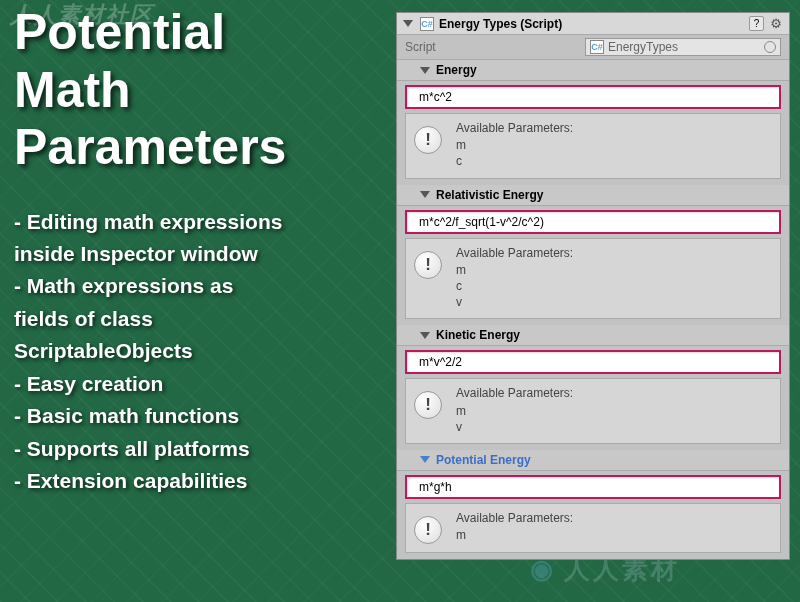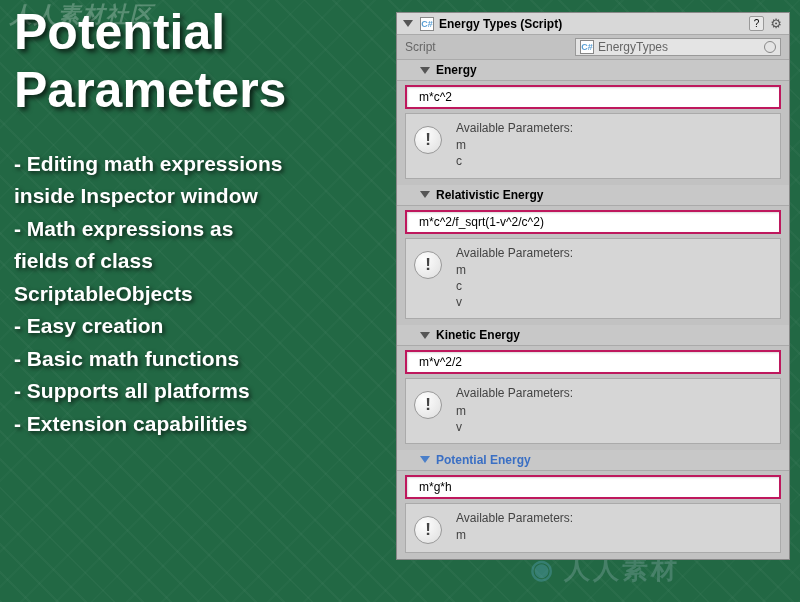--- a/index.html
+++ b/index.html
@@ -123,20 +123,21 @@
       justify-content: center;
       font-size: 13px;
       color: #555;
     }
     .script-row {
       display: flex;
       padding: 3px 8px;
       align-items: center;
       border-bottom: 1px solid #aaa;
       background: #c2c2c2;
+      gap: 10px;
     }
     .script-label { width: 170px; color: #666; }
     .script-field {
       flex: 1;
       background: #e4e4e4;
       border: 1px solid #999;
       padding: 1px 4px;
       display: flex;
       align-items: center;
       gap: 4px;
@@ -198,20 +199,21 @@
 </head>
 <body>
 
 <div class="bg-texture"></div>
 <div class="watermark-tl">人人素材社区</div>
 <div class="watermark-br">人人素材</div>
 
 <div class="left-panel">
   <div class="title">
     <div>Potential</div>
+    <div>Math</div>
     <div>Parameters</div>
   </div>
   <div class="features">
     <div class="feature-item">- Editing math expressions</div>
     <div class="feature-item">  inside Inspector window</div>
     <div class="feature-item">- Math expressions  as</div>
     <div class="feature-item">   fields of class</div>
     <div class="feature-item">   ScriptableObjects</div>
     <div class="feature-item">- Easy creation</div>
     <div class="feature-item">- Basic math functions</div>

